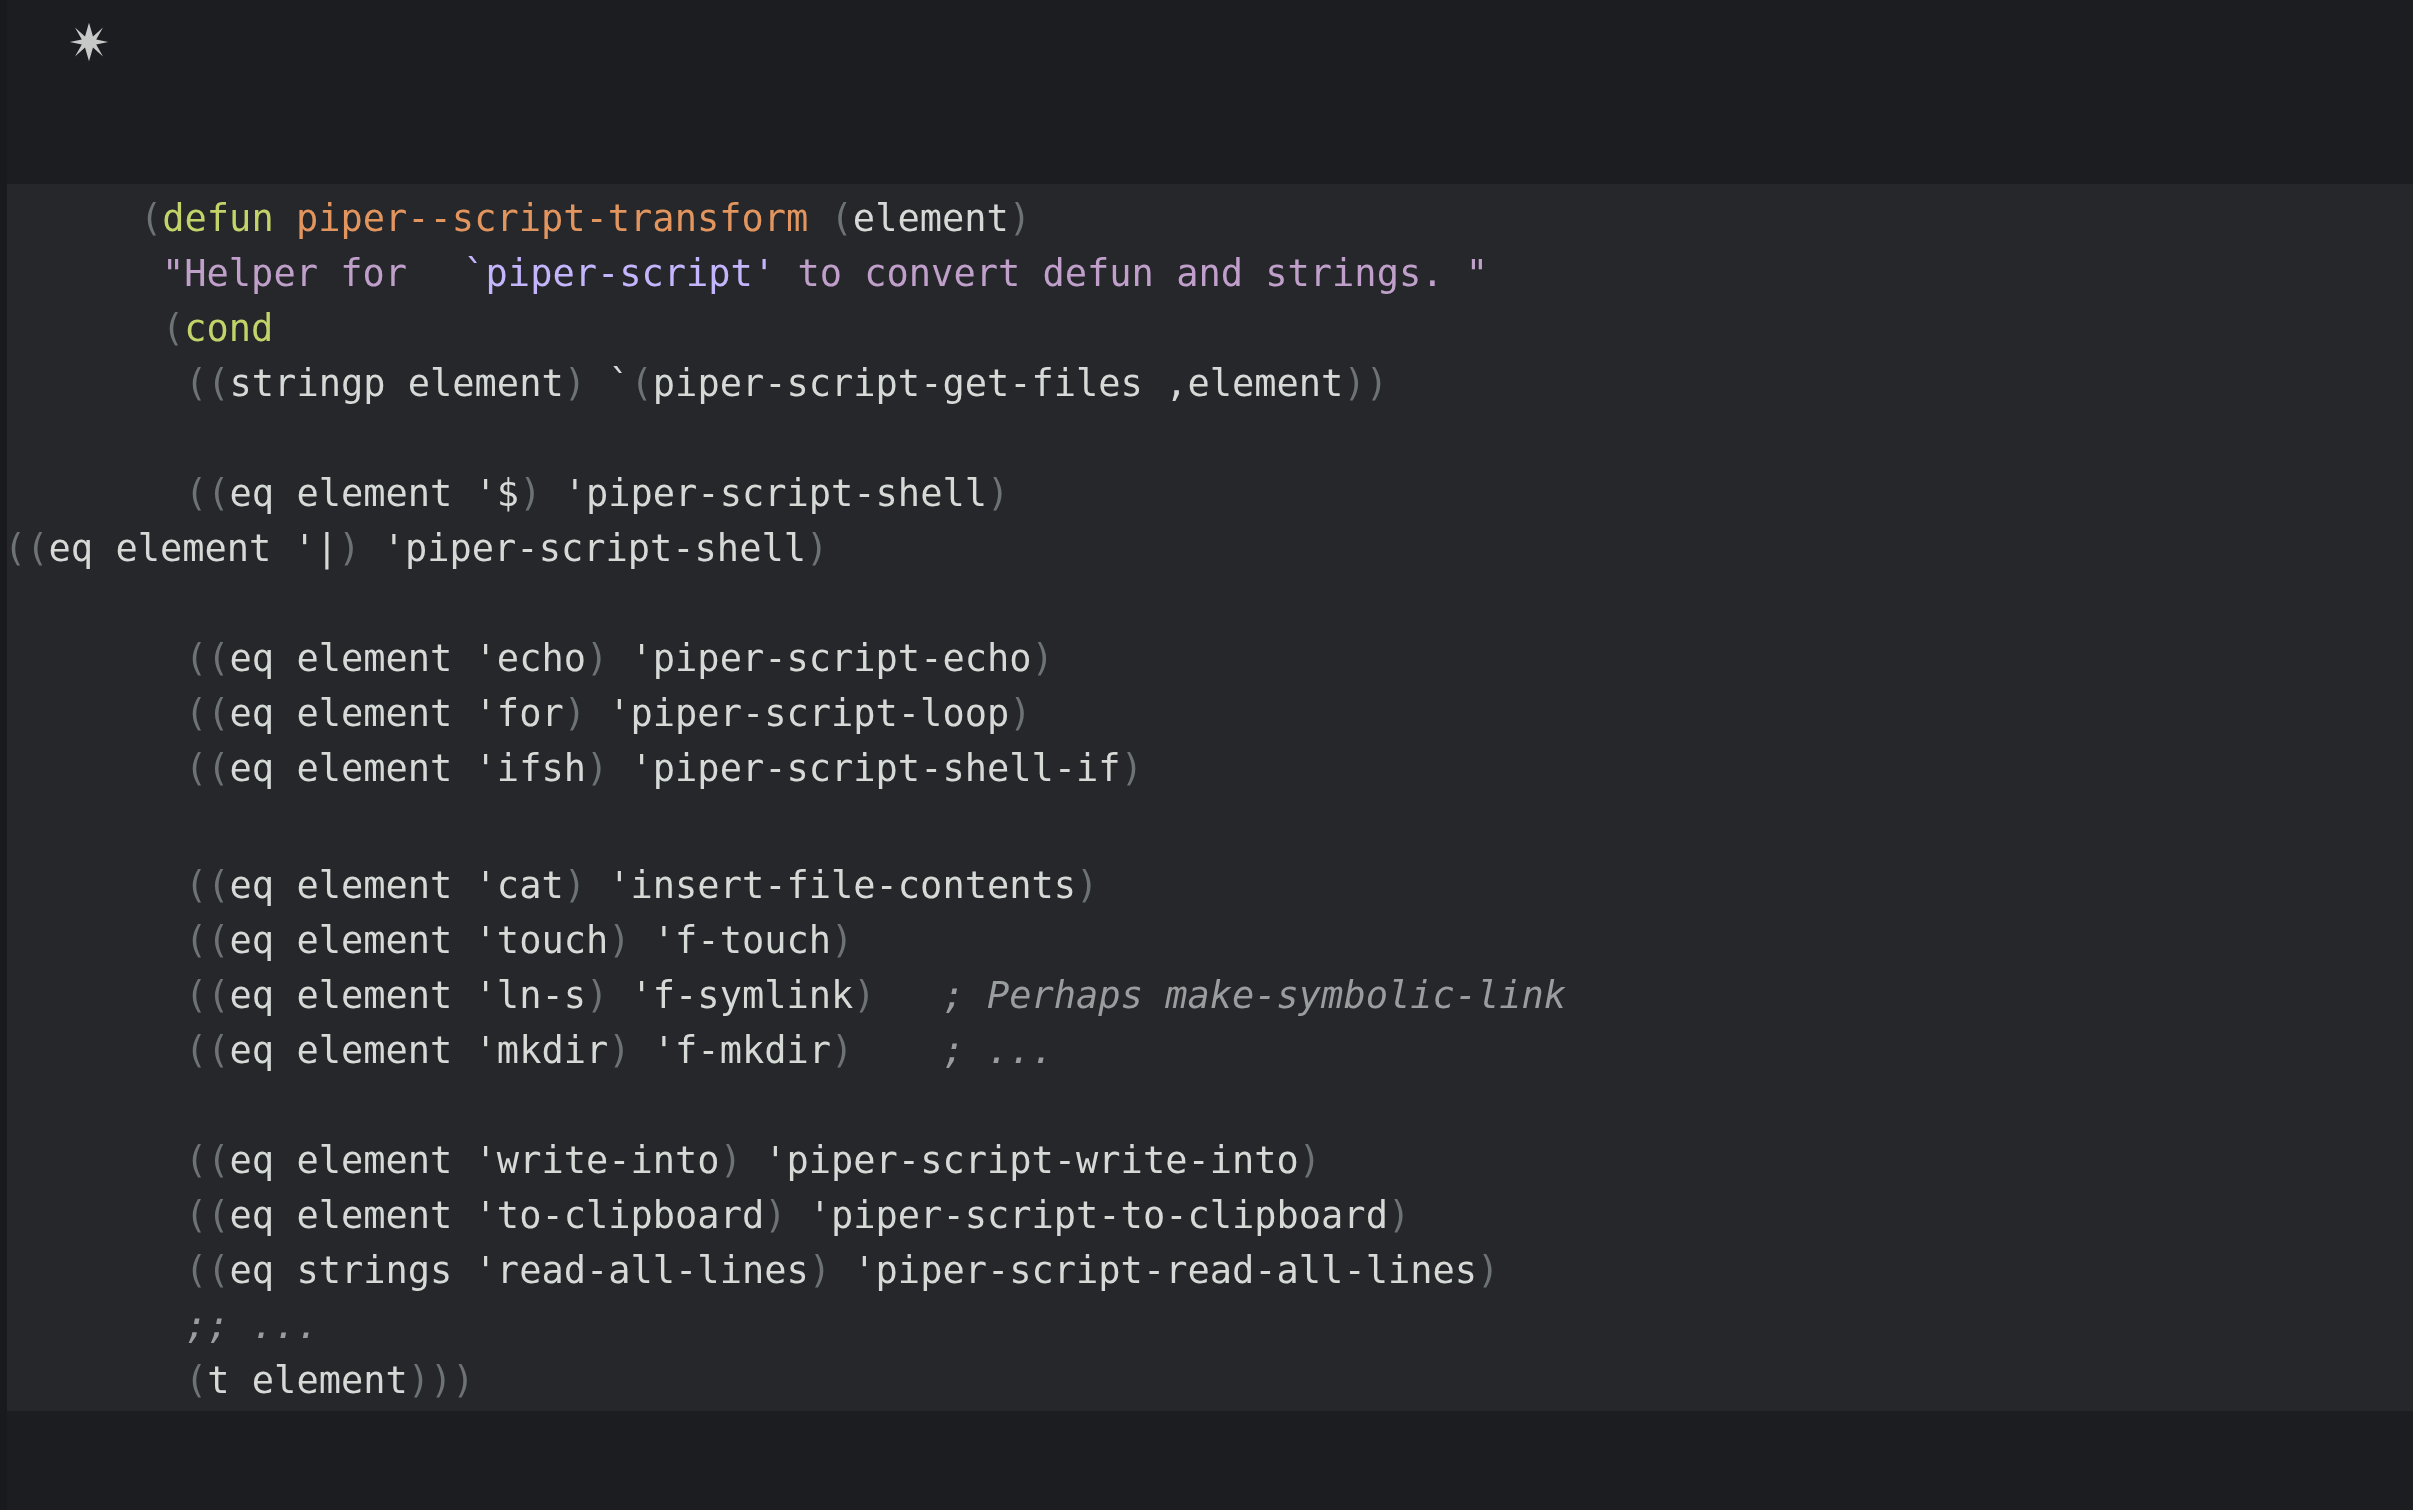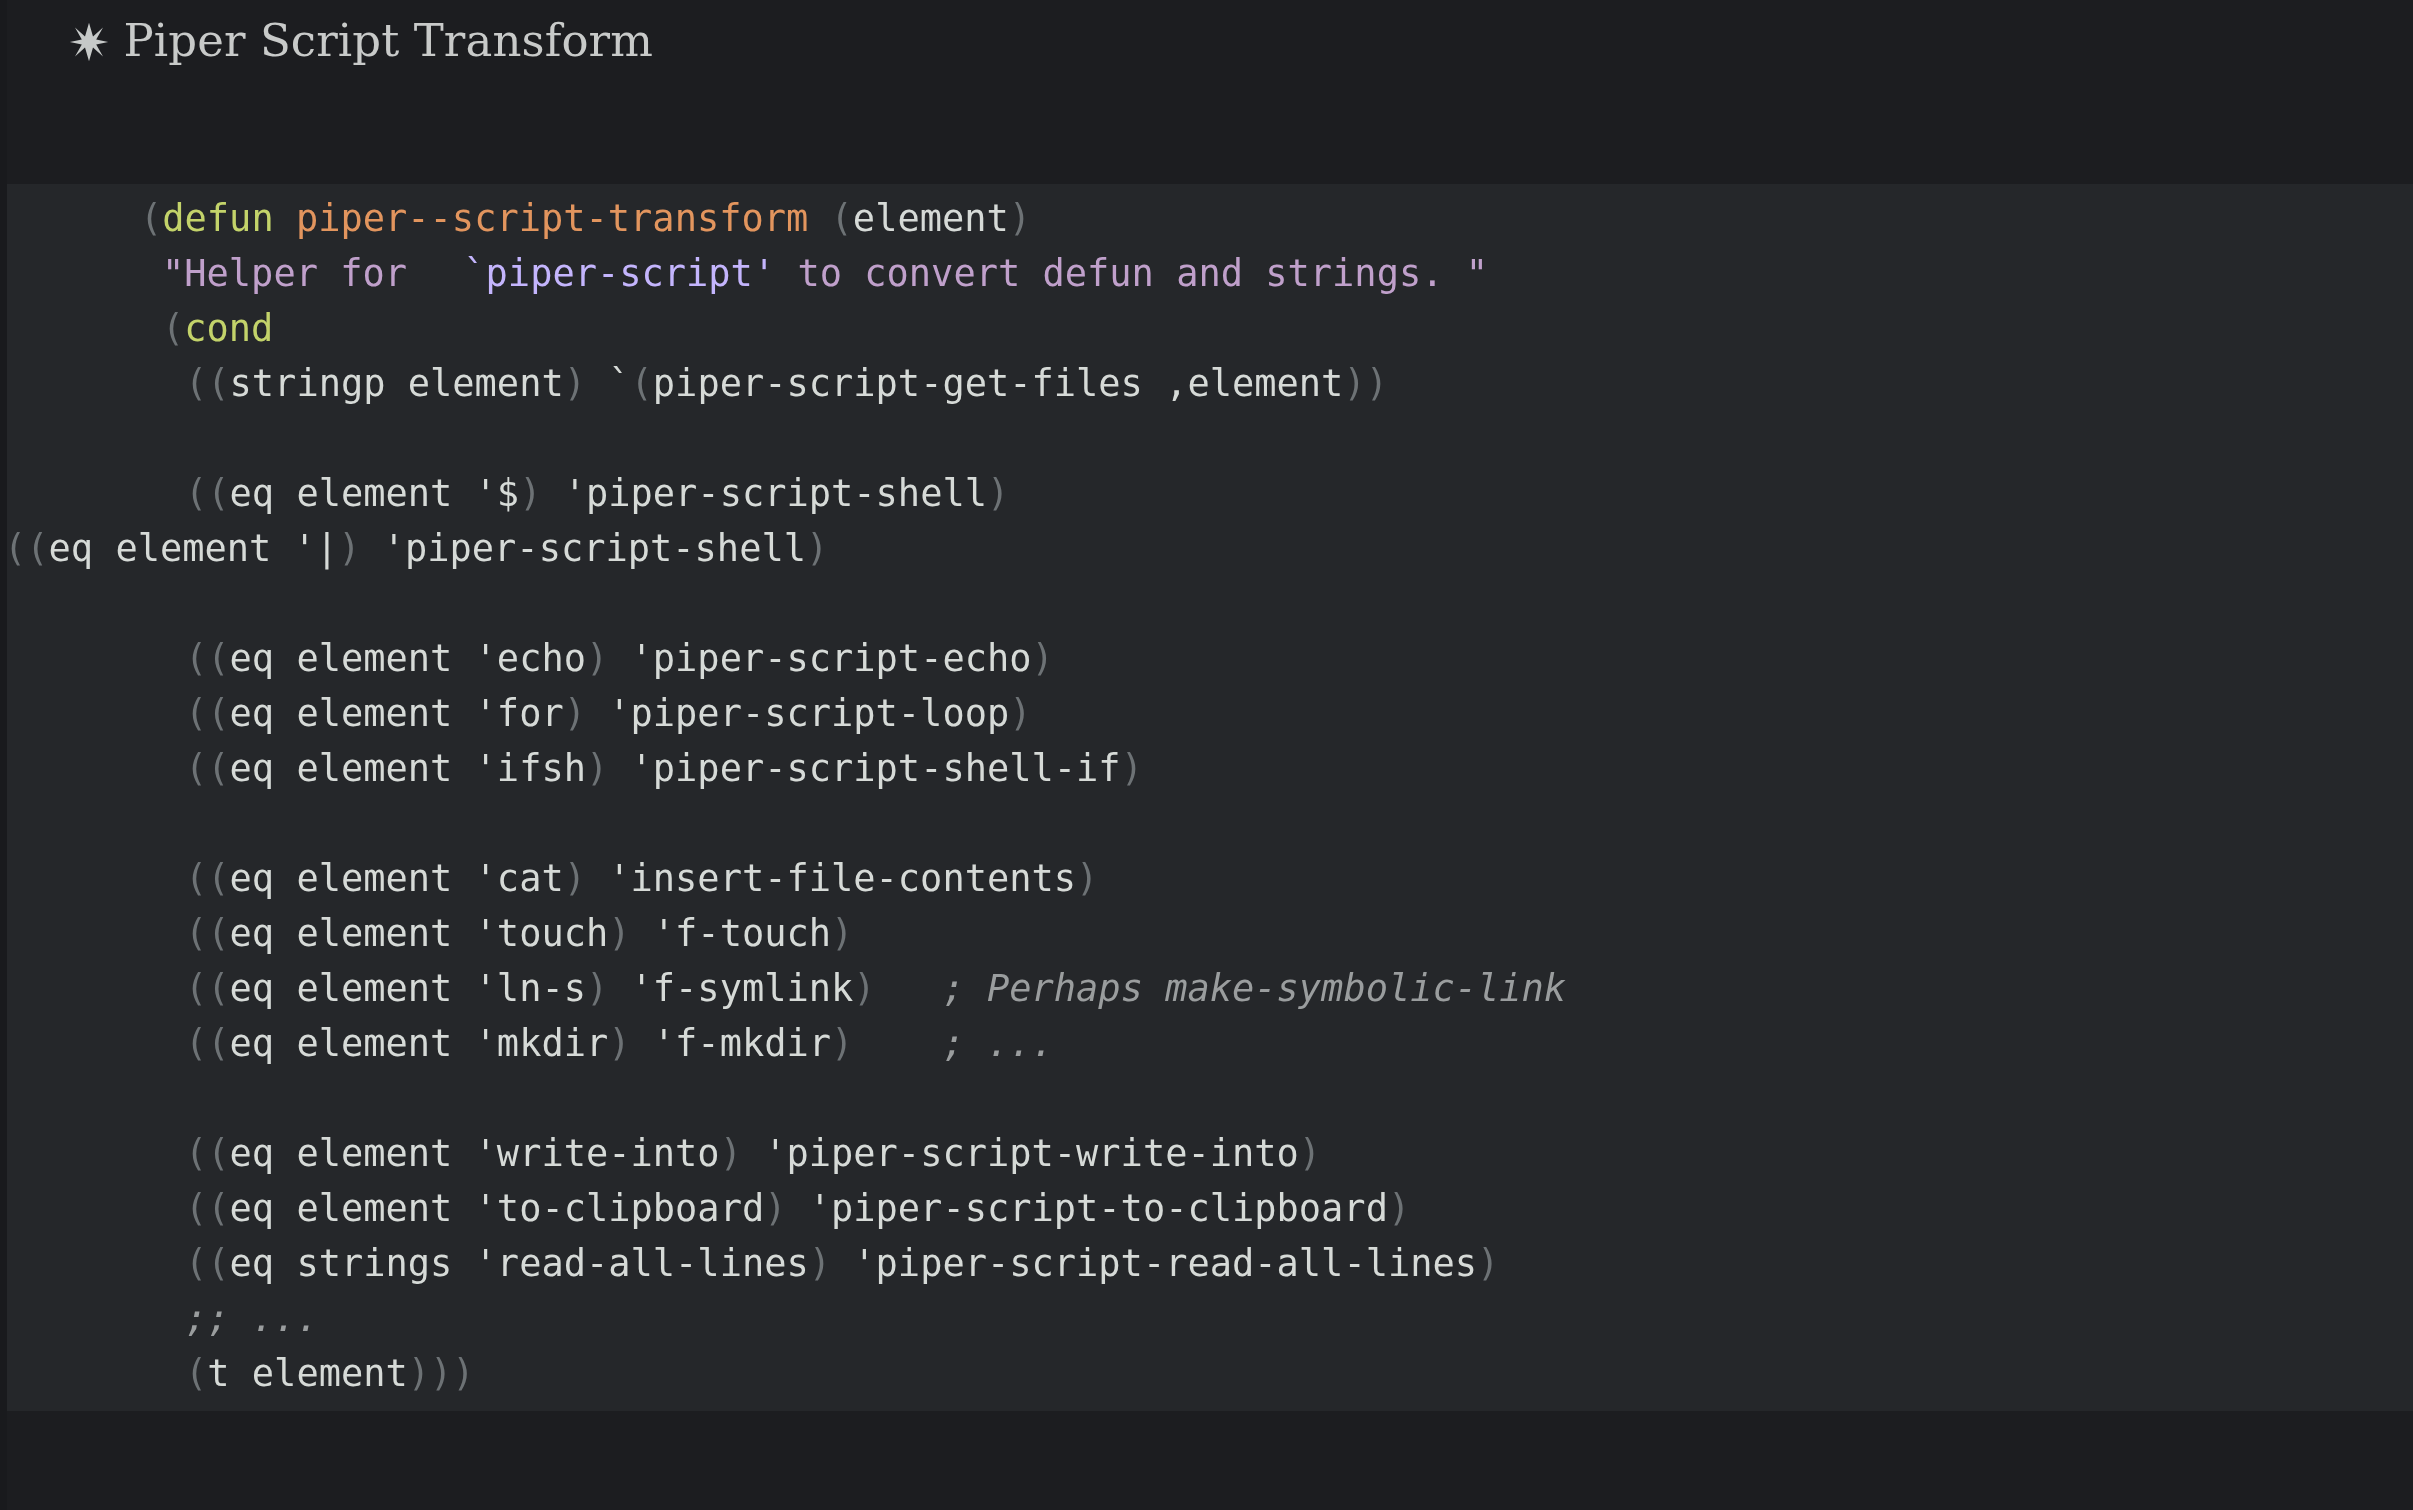--- a/index.html
+++ b/index.html
@@ -122,39 +122,38 @@
 
   <div class="left-rail"></div>
 
   <div class="header-band">
     <div class="heading-row">
       <span class="star-icon">
         <svg viewBox="0 0 100 100" width="40" height="40" aria-hidden="true">
           <polygon fill="currentColor" points="50,2 60,36 85,14 68,44 98,50 68,56 85,86 60,64 50,98 40,64 15,86 32,56 2,50 32,44 15,14 40,36"></polygon>
         </svg>
       </span>
-      <span class="doc-title">Piper Script Transform</span>
     </div>
   </div>
 
   <div class="code-pane">
     <div class="code-inner" id="code-inner">
         <div class="code-line" style="padding-left: 136px;"><span class="t-paren">(</span><span class="t-kw">defun </span><span class="t-fname">piper--script-transform</span><span class="t-txt"> </span><span class="t-paren">(</span><span class="t-txt">element</span><span class="t-paren">)</span></div>
         <div class="code-line" style="padding-left: 158px;"><span class="t-str">"Helper for </span><span class="t-strref">`piper-script'</span><span class="t-str"> to convert defun and strings. "</span></div>
         <div class="code-line" style="padding-left: 158px;"><span class="t-paren">(</span><span class="t-kw">cond</span></div>
         <div class="code-line" style="padding-left: 181px;"><span class="t-paren">((</span><span class="t-txt">stringp element</span><span class="t-paren">)</span><span class="t-txt"> `</span><span class="t-paren">(</span><span class="t-txt">piper-script-get-files ,element</span><span class="t-paren">))</span></div>
         <div class="code-line blank" style="padding-left: 92px;">&nbsp;</div>
         <div class="code-line" style="padding-left: 181px;"><span class="t-paren">((</span><span class="t-txt">eq element '$</span><span class="t-paren">)</span><span class="t-txt"> 'piper-script-shell</span><span class="t-paren">)</span></div>
         <div class="code-line" style=""><span class="t-paren">((</span><span class="t-txt">eq element '|</span><span class="t-paren">)</span><span class="t-txt"> 'piper-script-shell</span><span class="t-paren">)</span></div>
         <div class="code-line blank" style="padding-left: 92px;">&nbsp;</div>
         <div class="code-line" style="padding-left: 181px;"><span class="t-paren">((</span><span class="t-txt">eq element 'echo</span><span class="t-paren">)</span><span class="t-txt"> 'piper-script-echo</span><span class="t-paren">)</span></div>
         <div class="code-line" style="padding-left: 181px;"><span class="t-paren">((</span><span class="t-txt">eq element 'for</span><span class="t-paren">)</span><span class="t-txt"> 'piper-script-loop</span><span class="t-paren">)</span></div>
         <div class="code-line" style="padding-left: 181px;"><span class="t-paren">((</span><span class="t-txt">eq element 'ifsh</span><span class="t-paren">)</span><span class="t-txt"> 'piper-script-shell-if</span><span class="t-paren">)</span></div>
         <div class="code-line blank" style="padding-left: 92px;">&nbsp;</div>
-        <div class="code-line" style="padding-left: 181px;"><span class="t-paren">((</span><span class="t-txt">eq element 'cat</span><span class="t-paren">)</span><span class="t-txt"> 'insert-file-contents</span><span class="t-paren">)</span></div>
+        <div class="code-line" style="padding-left: 181px; margin-top: 7px;"><span class="t-paren">((</span><span class="t-txt">eq element 'cat</span><span class="t-paren">)</span><span class="t-txt"> 'insert-file-contents</span><span class="t-paren">)</span></div>
         <div class="code-line" style="padding-left: 181px;"><span class="t-paren">((</span><span class="t-txt">eq element 'touch</span><span class="t-paren">)</span><span class="t-txt"> 'f-touch</span><span class="t-paren">)</span></div>
         <div class="code-line" style="padding-left: 181px;"><span class="t-paren">((</span><span class="t-txt">eq element 'ln-s</span><span class="t-paren">)</span><span class="t-txt"> 'f-symlink</span><span class="t-paren">)</span><span class="t-cmt">   ; Perhaps make-symbolic-link</span></div>
         <div class="code-line" style="padding-left: 181px;"><span class="t-paren">((</span><span class="t-txt">eq element 'mkdir</span><span class="t-paren">)</span><span class="t-txt"> 'f-mkdir</span><span class="t-paren">)</span><span class="t-cmt">    ; ...</span></div>
         <div class="code-line blank" style="padding-left: 92px;">&nbsp;</div>
         <div class="code-line" style="padding-left: 181px;"><span class="t-paren">((</span><span class="t-txt">eq element 'write-into</span><span class="t-paren">)</span><span class="t-txt"> 'piper-script-write-into</span><span class="t-paren">)</span></div>
         <div class="code-line" style="padding-left: 181px;"><span class="t-paren">((</span><span class="t-txt">eq element 'to-clipboard</span><span class="t-paren">)</span><span class="t-txt"> 'piper-script-to-clipboard</span><span class="t-paren">)</span></div>
         <div class="code-line" style="padding-left: 181px;"><span class="t-paren">((</span><span class="t-txt">eq strings 'read-all-lines</span><span class="t-paren">)</span><span class="t-txt"> 'piper-script-read-all-lines</span><span class="t-paren">)</span></div>
         <div class="code-line" style="padding-left: 181px;"><span class="t-cmt">;; ...</span></div>
         <div class="code-line" style="padding-left: 181px;"><span class="t-paren">(</span><span class="t-txt">t element</span><span class="t-paren">)))</span></div>
       </div>

